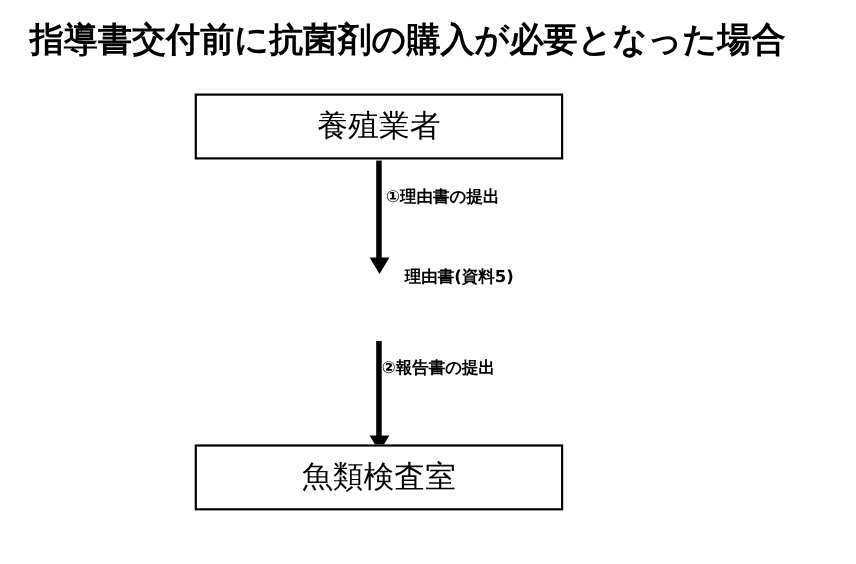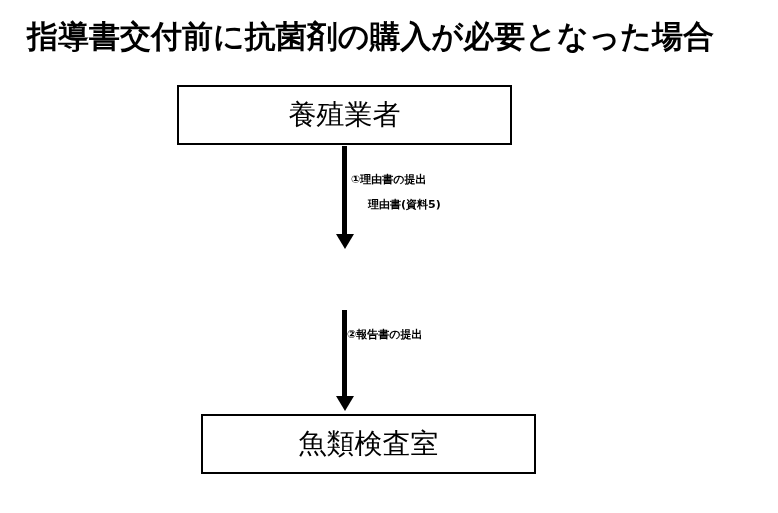--- a/index.html
+++ b/index.html
@@ -51,21 +51,21 @@
   }
   .node-box .node-label {
     font-size: 28px;
     font-weight: normal;
     line-height: 30px;
     white-space: nowrap;
   }
 
   #node-box-1 { top: 85px; }
   #node-box-2 { top: 249px; }
-  #node-box-3 { top: 414px; margin-left: 24px; }
+  #node-box-3 { top: 404px; }
 
   
   .flow-arrow {
     position: absolute;
     left: 336px;
     width: 18px;
   }
   .flow-arrow .arrow-shaft {
     position: absolute;
     left: 6px;
@@ -86,30 +86,31 @@
 
   #flow-arrow-1 { top: 146px; height: 103px; }
   #flow-arrow-1 .arrow-shaft { height: 89px; }
 
   #flow-arrow-2 { top: 310px; height: 101px; }
   #flow-arrow-2 .arrow-shaft { height: 87px; }
 
   
   .arrow-note {
     position: absolute;
-    font-size: 11px;
+    font-size: 15px;
     font-weight: bold;
     line-height: 25px;
     white-space: nowrap;
   }
   .arrow-note .note-line {
     display: block;
   }
   .arrow-note .note-line.indented {
     padding-left: 17px;
+    margin-top: 47px;
   }
 
   #arrow-note-1 { left: 351px; top: 167px; }
   #arrow-note-2 { left: 347px; top: 322px; }
 </style>
 </head>
 <body>
 
 <div id="diagram-canvas">
 

